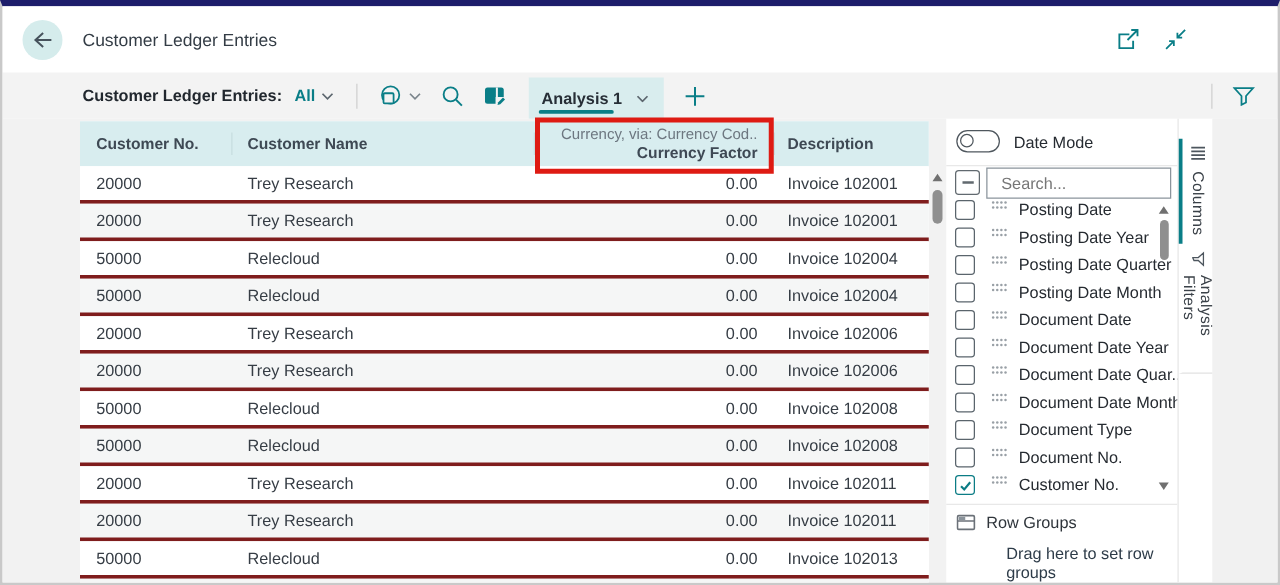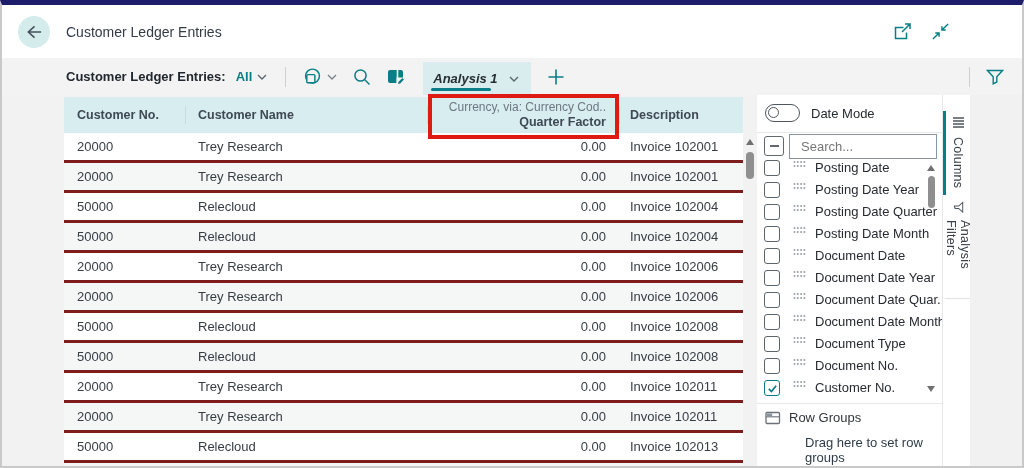--- a/index.html
+++ b/index.html
@@ -26,21 +26,21 @@
     display:flex; align-items:center; gap:5px; font-size:13px; font-weight:bold; color:#0a7e87; }
   .vsep{ width:1px; height:20px; background:#cfcfcf; }
   .vsep.s1{ margin:0 16px 0 18px; }
   .vsep.s2{ margin-left:0; }
   .tbi{ background:none; border:none; cursor:pointer; display:flex; align-items:center; gap:4px; }
   .tbi.views{ margin-right:16px; }
   .tbi.search{ margin-right:16px; }
   .tbi.editl{ margin-right:18px; }
   .analysis-tab{ position:relative; height:33px; align-self:flex-end; background:#d9edee;
     display:flex; align-items:center; gap:11px; padding:0 12px 0 10px; cursor:pointer;
-    font-size:13px; font-weight:bold; color:#272e36;font-style:italic; }
+    font-size:13px; font-weight:bold; color:#272e36; }
   .tab-underline{ position:absolute; left:8px; bottom:4px; width:60px; height:3px;
     background:#0a7e87; border-radius:2px; }
   .tbi.plus{ margin-left:16px; }
   .tbi.funnel{ margin:0 18px 0 16px; }
   
   .content{ position:absolute; top:90px; left:0; right:0; bottom:0; background:#f2f2f2; }
   
   .table{ position:absolute; left:62px; top:2px; width:679px; bottom:0; background:#fff; }
   .thead{ display:flex; height:36px; background:#d8edef; }
   .th{ position:relative; display:flex; align-items:center; font-size:12.5px;
@@ -197,21 +197,21 @@
   </div>
 
   <div class="content">
 
     <div class="table">
       <div class="thead">
         <div class="th c1">Customer No.</div>
         <div class="th c2">Customer Name</div>
         <div class="th c3">
           <div class="l1">Currency, via: Currency Cod..</div>
-          <div class="l2">Quarter Factor</div>
+          <div class="l2">Currency Factor</div>
         </div>
         <div class="th c4">Description</div>
       </div>
       <div class="tbody">
           <div class="trow">
             <div class="td c1">20000</div>
             <div class="td c2">Trey Research</div>
             <div class="td c3">0.00</div>
             <div class="td c4">Invoice 102001</div>
           </div>

